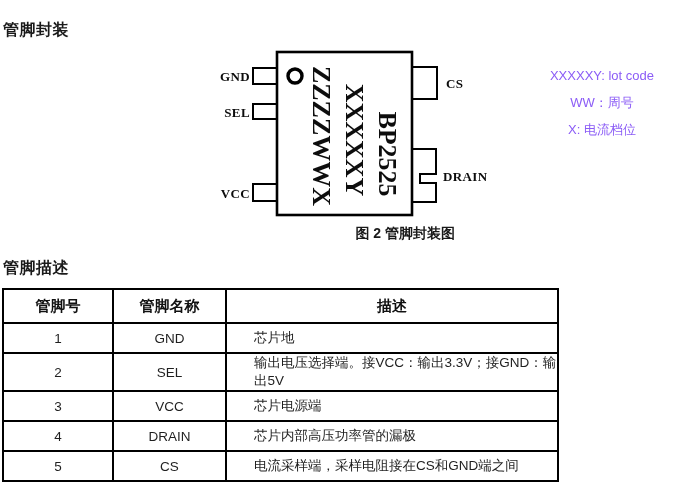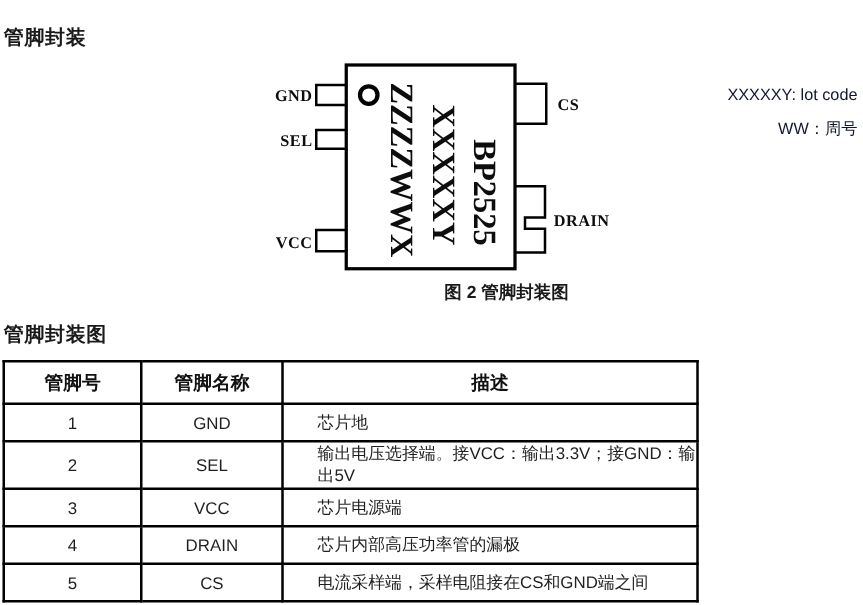--- a/index.html
+++ b/index.html
@@ -64,23 +64,23 @@
     font-size: 14px;
     font-weight: bold;
     color: #1a1a1a;
   }
 
   .legend {
     position: absolute;
     left: 518px;
     top: 46px;
     width: 168px;
-    text-align: right;
+    text-align: center;
     font-size: 13px;
-    color: #0f172a;
+    color: #8b5cf6;
     line-height: 27px;
   }
 
   .pin-table {
     position: absolute;
     left: 2px;
     top: 272px;
     width: 557px;
     border-collapse: collapse;
     table-layout: fixed;
@@ -139,24 +139,25 @@
 
     <div class="chip-marking" id="marking-z">ZZZZWWX</div>
     <div class="chip-marking" id="marking-x">XXXXXY</div>
     <div class="chip-marking" id="marking-pn">BP2525</div>
 
     <div class="figure-caption">图 2 管脚封装图</div>
 
     <div class="legend">
       <div>XXXXXY: lot code</div>
       <div>WW：周号</div>
+      <div>X: 电流档位</div>
     </div>
   </div>
 
-  <div class="section-title" id="title-description">管脚封装图</div>
+  <div class="section-title" id="title-description">管脚描述</div>
 
   <table class="pin-table">
     <thead>
       <tr>
         <th class="col-no">管脚号</th>
         <th class="col-name">管脚名称</th>
         <th>描述</th>
       </tr>
     </thead>
     <tbody>

